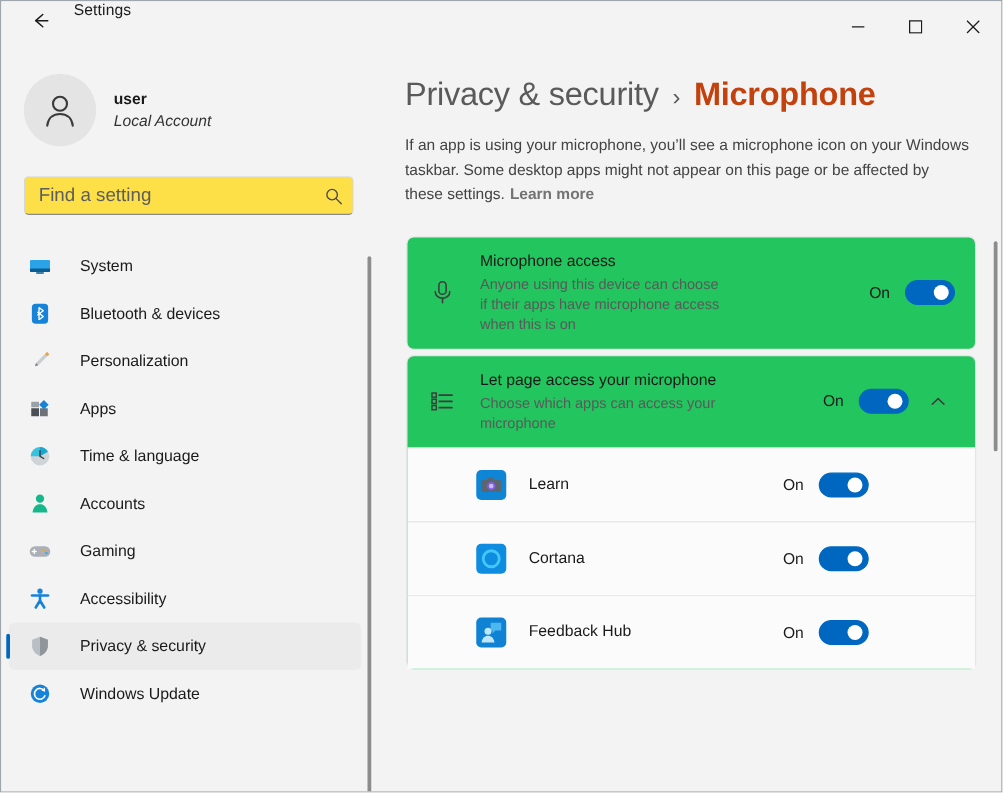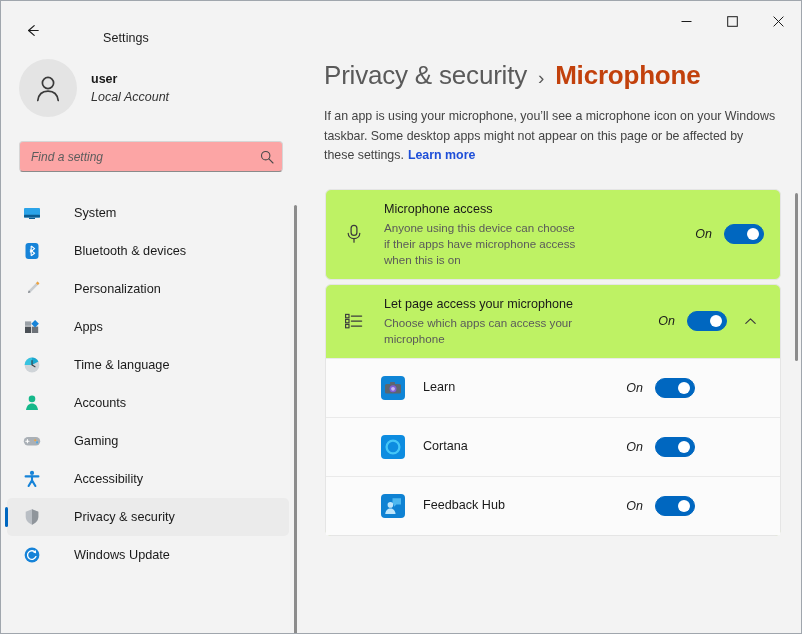--- a/index.html
+++ b/index.html
@@ -21,23 +21,22 @@
     overflow: hidden;
   }
 
   
   #titlebar {
     position: absolute;
     top: 0; left: 0;
     width: 800px;
     height: 44px;
     display: flex;
-    align-items: flex-end;
+    align-items: flex-start;
     background: #f3f3f3;
-    gap: 44px;
   }
   #back-btn {
     width: 34px; height: 30px;
     margin-left: 14px;
     display: flex; align-items: center; justify-content: center;
     border-radius: 4px;
     cursor: pointer;
   }
   #app-title {
     margin-left: 10px;
@@ -95,27 +94,26 @@
     position: relative;
     margin: 24px 18px 0 18px;
     height: 31px;
   }
   #search-input {
     width: 100%;
     height: 31px;
     border: 1px solid #d6d6d6;
     border-bottom: 1px solid #8a8a8a;
     border-radius: 4px;
-    background: #fca5a5;
+    background: #fde047;
     padding: 0 32px 0 11px;
     font-family: "Liberation Sans", sans-serif;
-    font-size: 12px;
+    font-size: 15px;
     color: #5d5d5d;
     outline: none;
-    font-style: italic;
   }
   #search-input::placeholder { color: #5d5d5d; }
   #search-icon-btn {
     position: absolute;
     right: 6px; top: 5px;
     width: 21px; height: 21px;
     display: flex; align-items: center; justify-content: center;
     cursor: pointer;
   }
 
@@ -141,21 +139,21 @@
     width: 3px; height: 20px;
     border-radius: 2px;
     background: #0067c0;
   }
   .nav-icon {
     width: 22px; height: 22px;
     display: flex; align-items: center; justify-content: center;
     flex: 0 0 auto;
   }
   .nav-label {
-    margin-left: 31px;
+    margin-left: 21px;
     font-size: 12.7px;
     color: #1a1a1a;
   }
 
   #sidebar-scrollbar {
     position: absolute;
     left: 293px; top: 160px;
     width: 3px; height: 466px;
     background: #8c8c8c;
     border-radius: 2px;
@@ -188,31 +186,31 @@
   #crumb-current { color: #c2410c; font-weight: bold; }
 
   #page-desc {
     margin: 16px 20px 0 23px;
     font-size: 12.4px;
     line-height: 19.5px;
     color: #434343;
     max-width: 452px;
   }
   #learn-more {
-    color: #1d4ed8;
+    color: #737373;
     font-weight: bold;
     text-decoration: none;
     cursor: pointer;
     margin-left: 4px;
   }
 
   #cards { margin: 23px 20px 0 24px; }
 
   .card {
-    background: #bef264;
+    background: #22c55e;
     border: 1px solid #e5e5e5;
     border-radius: 6px;
   }
   .card + .card { margin-top: 4px; }
 
   .card-row {
     display: flex;
     align-items: center;
     padding: 0 16px 0 15px;
     min-height: 60px;
@@ -243,21 +241,20 @@
     display: flex;
     align-items: center;
     flex: 0 0 auto;
   }
   .toggle-state {
     font-size: 12.5px;
     color: #1a1a1a;
     margin-right: 12px;
     min-width: 20px;
     text-align: right;
-    font-style: italic;
   }
   .toggle {
     width: 40px; height: 20px;
     border-radius: 10px;
     position: relative;
     cursor: pointer;
     flex: 0 0 auto;
   }
   .toggle.on { background: #0067c0; border: 1px solid #0067c0; }
   .toggle.off { background: #f0f0f0; border: 1px solid #8d8d8d; }

